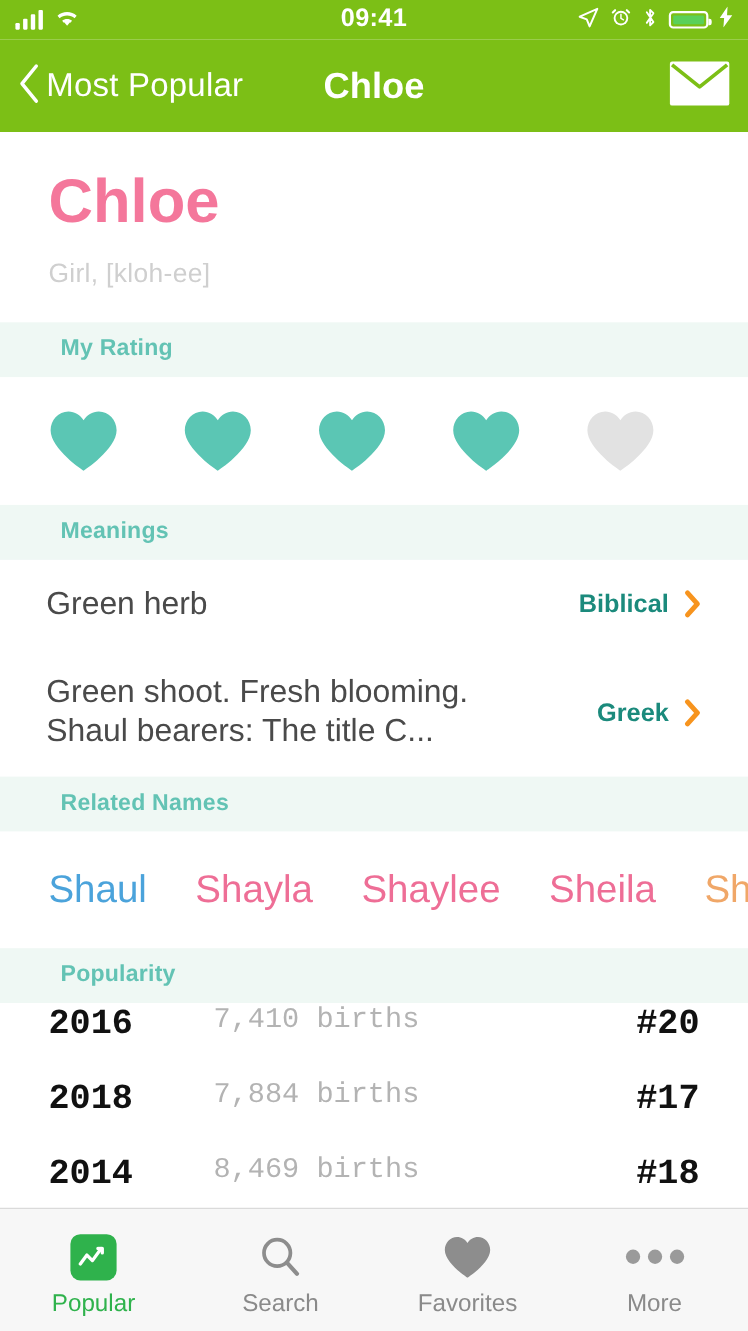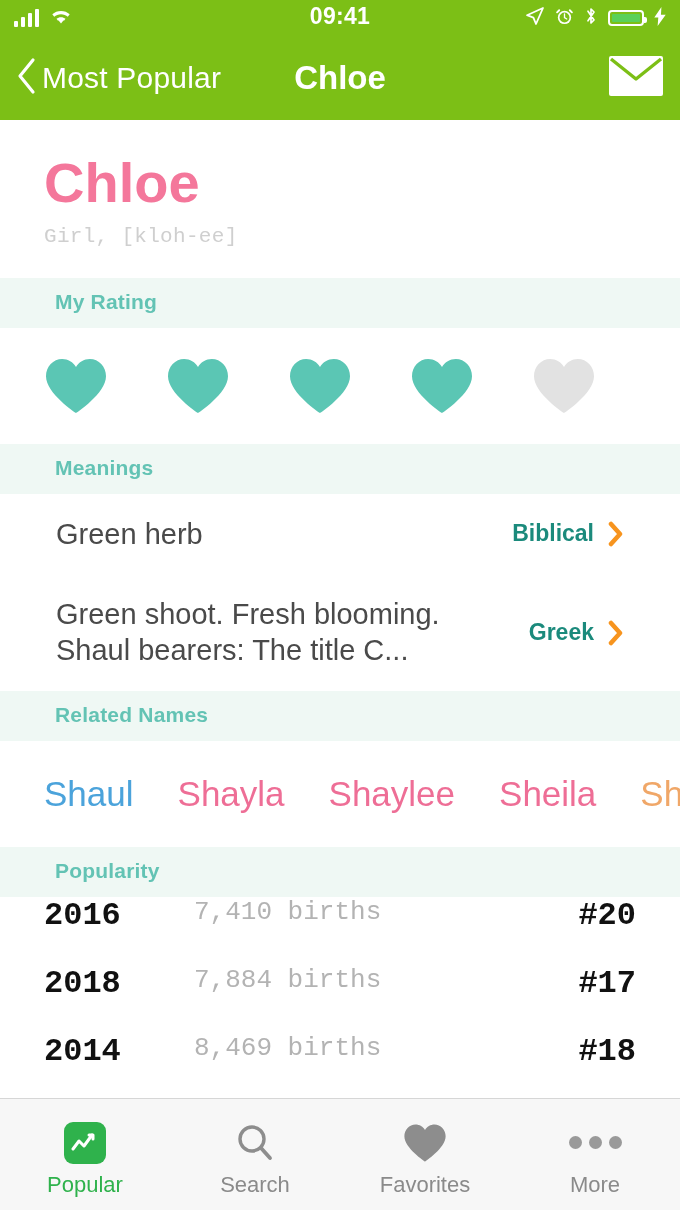--- a/index.html
+++ b/index.html
@@ -48,41 +48,41 @@
   .back-label { font-size: 30px; font-weight: 400; letter-spacing: .2px; }
   .nav-title {
     position:absolute; left:0; right:0; text-align:center;
     color:#fff; font-size: 33px; font-weight: 700; pointer-events:none;
   }
   .mail { margin-left:auto; cursor:pointer; }
 
   
   .name-block { background:#fff; padding: 34px 44px 30px 44px; }
   .name-title { font-size: 56px; font-weight: 700; color: #F4779B; line-height: 1.05; }
-  .name-sub { font-size: 21px; color: #cfcfcf; margin-top: 12px; letter-spacing:.3px;font-family:Liberation Mono, monospace; }
+  .name-sub { font-size: 24px; color: #cfcfcf; margin-top: 22px; letter-spacing:.3px; }
 
   
   .section-head {
     background: #EFF8F4; padding: 12px 44px 14px 55px;
     color: #63C3B4; font-size: 21px; font-weight: 700; letter-spacing:.2px;
   }
 
   
   .rating-row {
     background:#fff; height: 116px;
     display:flex; align-items:center; padding: 0 44px; gap: 0;
   }
   .heart { width: 64px; height: 58px; position: relative; margin-right: 58px; cursor: pointer; }
   .heart:last-child { margin-right: 0; }
   .heart svg { width: 100%; height: 100%; display:block; }
 
   
   .meaning-row {
     background:#fff; display:flex; align-items:center; justify-content:space-between;
-    padding: 22px 56px; gap: 16px; min-height: 78px; cursor:pointer;
+    padding: 22px 42px; gap: 16px; min-height: 78px; cursor:pointer;
   }
   .meaning-text { font-size: 29px; color: #4a4a4a; line-height: 1.25; max-width: 460px; }
   .meaning-right { display:flex; align-items:flex-end; gap: 14px; white-space:nowrap; }
   .origin { font-size: 23px; font-weight:700; color: #1B8A7C; }
   .chev { width: 16px; height: 26px; flex:none; }
 
   
   .related-row {
     background:#fff; height: 106px; display:flex; align-items:center;
     padding: 0 44px; gap: 44px; overflow:hidden; white-space: nowrap;

